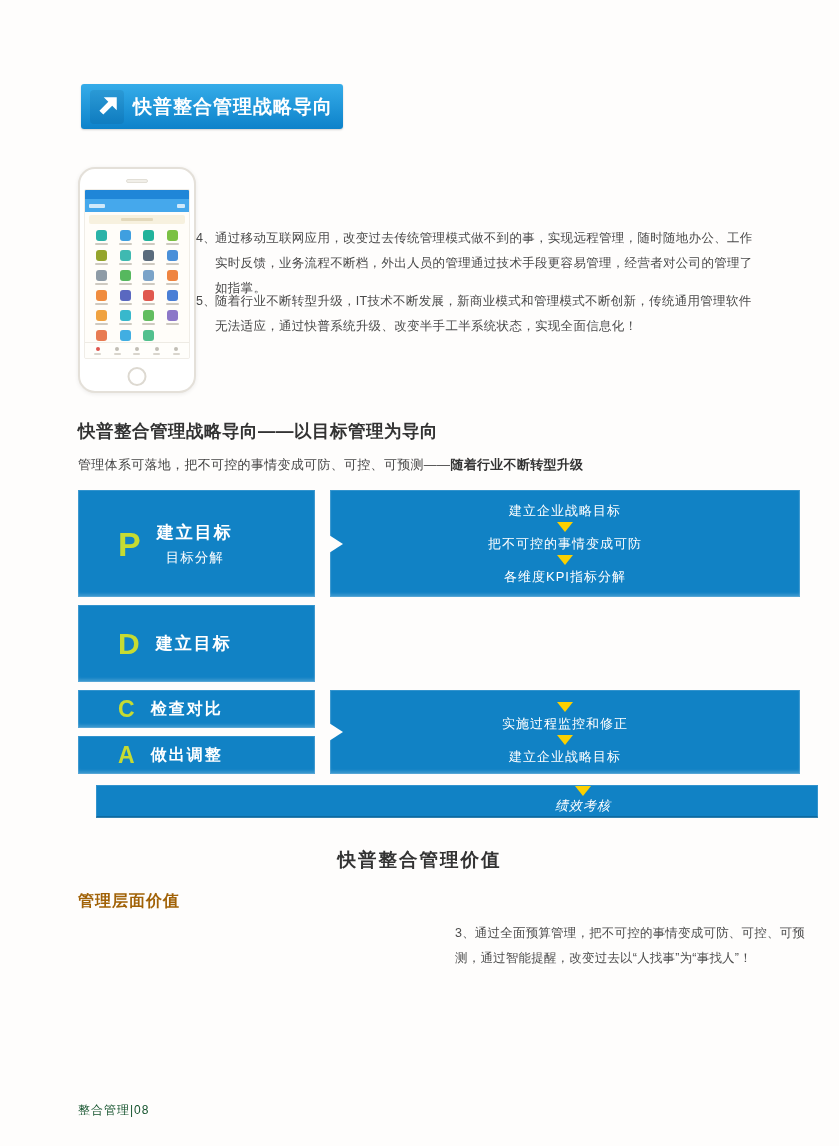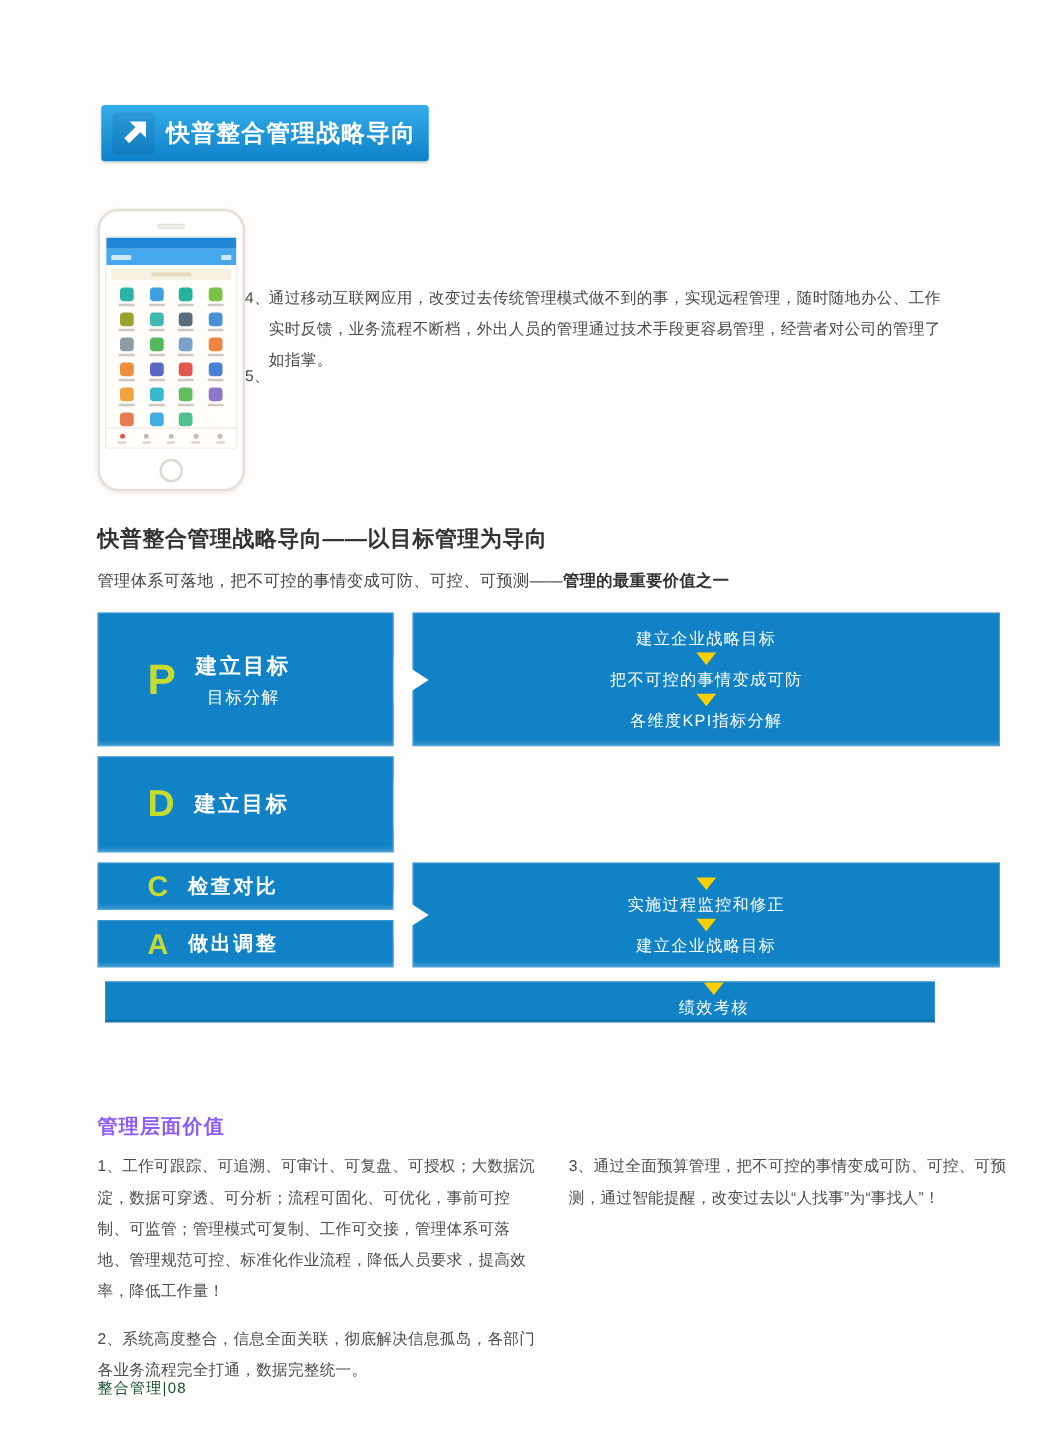--- a/index.html
+++ b/index.html
@@ -73,22 +73,22 @@
   .pdca { position:absolute; left:78px; top:490px; width:722px; height:330px; }
   .box { position:absolute; background:#1182c5;
     box-shadow:inset 0 0 0 1px rgba(255,255,255,.14), inset 0 -3px 3px rgba(255,255,255,.18); }
   .box-lp { left:0; top:0;    width:237px; height:107px; }
   .box-rp { left:252px; top:0;    width:470px; height:107px; }
   .box-ld { left:0; top:115px; width:237px; height:77px; }
   .box-rd { left:252px; top:115px; width:470px; height:77px; }
   .box-lc { left:0; top:200px; width:237px; height:38px; }
   .box-la { left:0; top:246px; width:237px; height:38px; }
   .box-rca{ left:252px; top:200px; width:470px; height:84px; }
-  .box-bar{ left:6px; top:295px; width:664px; height:33px;
-    box-shadow:inset 0 0 0 1px rgba(255,255,255,.14), inset 0 -2px 0 rgba(0,0,0,.18); }
+  .box-bar{ left:18px; top:295px; width:722px; height:33px;
+    box-shadow:inset 0 0 0 1px rgba(255,255,255,.14), inset 0 -2px 0 rgba(0,0,0,.18);font-style:italic; }
   .chev { position:absolute; width:0; height:0; z-index:2;
     border-left:28px solid #fefdfc; border-top:18px solid transparent; border-bottom:18px solid transparent; }
   .chev-p  { left:237px; top:36px; }
   .chev-d  { left:237px; top:135px; }
   .chev-ca { left:237px; top:224px; }
   .lbox-inner { display:flex; align-items:center; height:100%; padding-left:40px; }
   .pdca-letter { color:#c6db32; font-weight:bold; margin-right:16px; line-height:1; }
   .lt-p { font-size:34px; } .lt-d { font-size:30px; } .lt-c,.lt-a { font-size:23px; }
   .pdca-label { color:#fff; font-weight:bold; font-size:17px; letter-spacing:2px; }
   .pdca-sublabel { color:#fff; font-size:13.5px; letter-spacing:1px; margin-top:5px; text-align:center; }
@@ -98,21 +98,21 @@
   .yarrow { width:0; height:0; border-top:10px solid #fcd000;
     border-left:8px solid transparent; border-right:8px solid transparent; margin:3px 0; }
   .bar-inner { position:absolute; left:252px; top:0; width:470px; height:100%;
     display:flex; flex-direction:column; align-items:center; justify-content:flex-start; padding-top:1px; }
   .bar-inner .yarrow { margin:0 0 1px; }
 
   
   .value-h { position:absolute; left:0; top:847px; width:100%; text-align:center;
     font-size:18.5px; font-weight:bold; color:#333; letter-spacing:2px; }
   .value-section-h { position:absolute; left:78px; top:891px; font-size:16px; font-weight:bold;
-    color:#8b5cf6; letter-spacing:1px; }
+    color:#a16207; letter-spacing:1px; }
   .col { position:absolute; top:921px; width:353px; }
   .colL { left:78px; } .colR { left:455px; }
   .vitem { font-size:12.5px; line-height:25px; color:#4d4d4d; letter-spacing:.2px; margin-bottom:13px; }
 
   
   .footer { position:absolute; left:78px; top:1102px; font-size:12px; color:#14532d; letter-spacing:1px; }
 </style>
 </head>
 <body>
 
@@ -255,25 +255,26 @@
     </div>
     <div class="ph-home"></div>
   </div>
 
   <div class="para para4">
     <span class="num">4、</span>
     <span>通过移动互联网应用，改变过去传统管理模式做不到的事，实现远程管理，随时随地办公、工作实时反馈，业务流程不断档，外出人员的管理通过技术手段更容易管理，经营者对公司的管理了如指掌。</span>
   </div>
   <div class="para para5">
     <span class="num">5、</span>
+    <span>随着行业不断转型升级，IT技术不断发展，新商业模式和管理模式不断创新，传统通用管理软件无法适应，通过快普系统升级、改变半手工半系统状态，实现全面信息化！</span>
   </div>
 
   <div class="strategy-h">快普整合管理战略导向——以目标管理为导向</div>
   <div class="strategy-sub">
-    <span>管理体系可落地，把不可控的事情变成可防、可控、可预测——</span><b>管理的最重要价值之一</b>
+    <span>管理体系可落地，把不可控的事情变成可防、可控、可预测——</span><b>随着行业不断转型升级</b>
   </div>
 
   <div class="pdca">
 
     <div class="box box-lp">
       <div class="lbox-inner">
         <div class="pdca-letter lt-p">P</div>
         <div>
           <div class="pdca-label">建立目标</div>
           <div class="pdca-sublabel">目标分解</div>
@@ -322,24 +323,21 @@
     <div class="chev chev-ca"></div>
 
     <div class="box box-bar">
       <div class="bar-inner">
         <div class="yarrow"></div>
         <div class="step">绩效考核</div>
       </div>
     </div>
   </div>
 
+  <div class="value-h">快普整合管理价值</div>
   <div class="value-section-h">管理层面价值</div>
-  <div class="col colL">
-    <p class="vitem">1、工作可跟踪、可追溯、可审计、可复盘、可授权；大数据沉淀，数据可穿透、可分析；流程可固化、可优化，事前可控制、可监管；管理模式可复制、工作可交接，管理体系可落地、管理规范可控、标准化作业流程，降低人员要求，提高效率，降低工作量！</p>
-    <p class="vitem">2、系统高度整合，信息全面关联，彻底解决信息孤岛，各部门各业务流程完全打通，数据完整统一。</p>
-  </div>
   <div class="col colR">
     <p class="vitem">3、通过全面预算管理，把不可控的事情变成可防、可控、可预测，通过智能提醒，改变过去以“人找事”为“事找人”！</p>
   </div>
 
   <div class="footer">整合管理|08</div>
 
 </div>
 
 </body></html>

